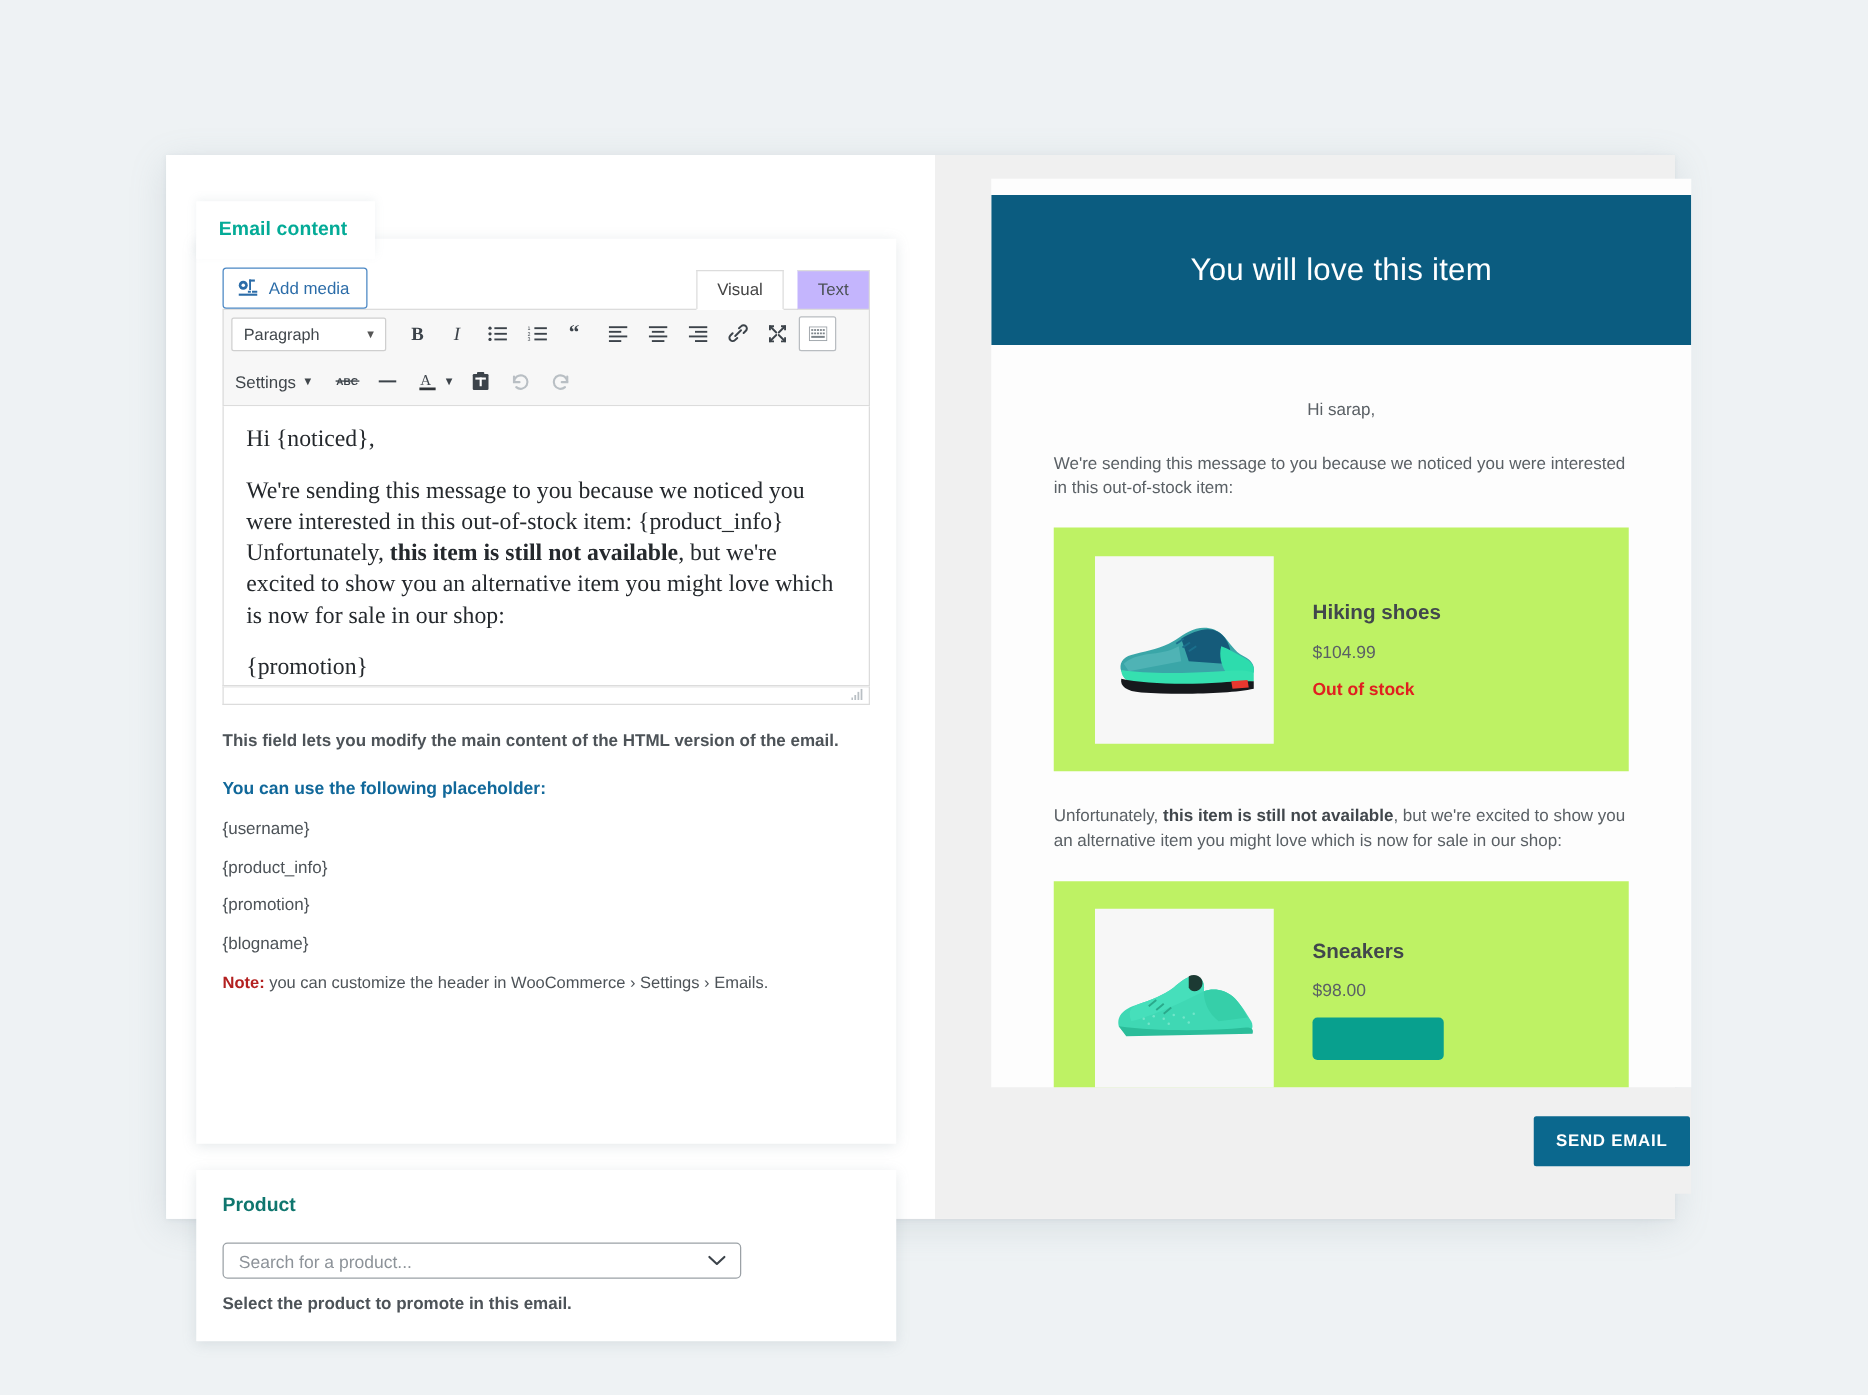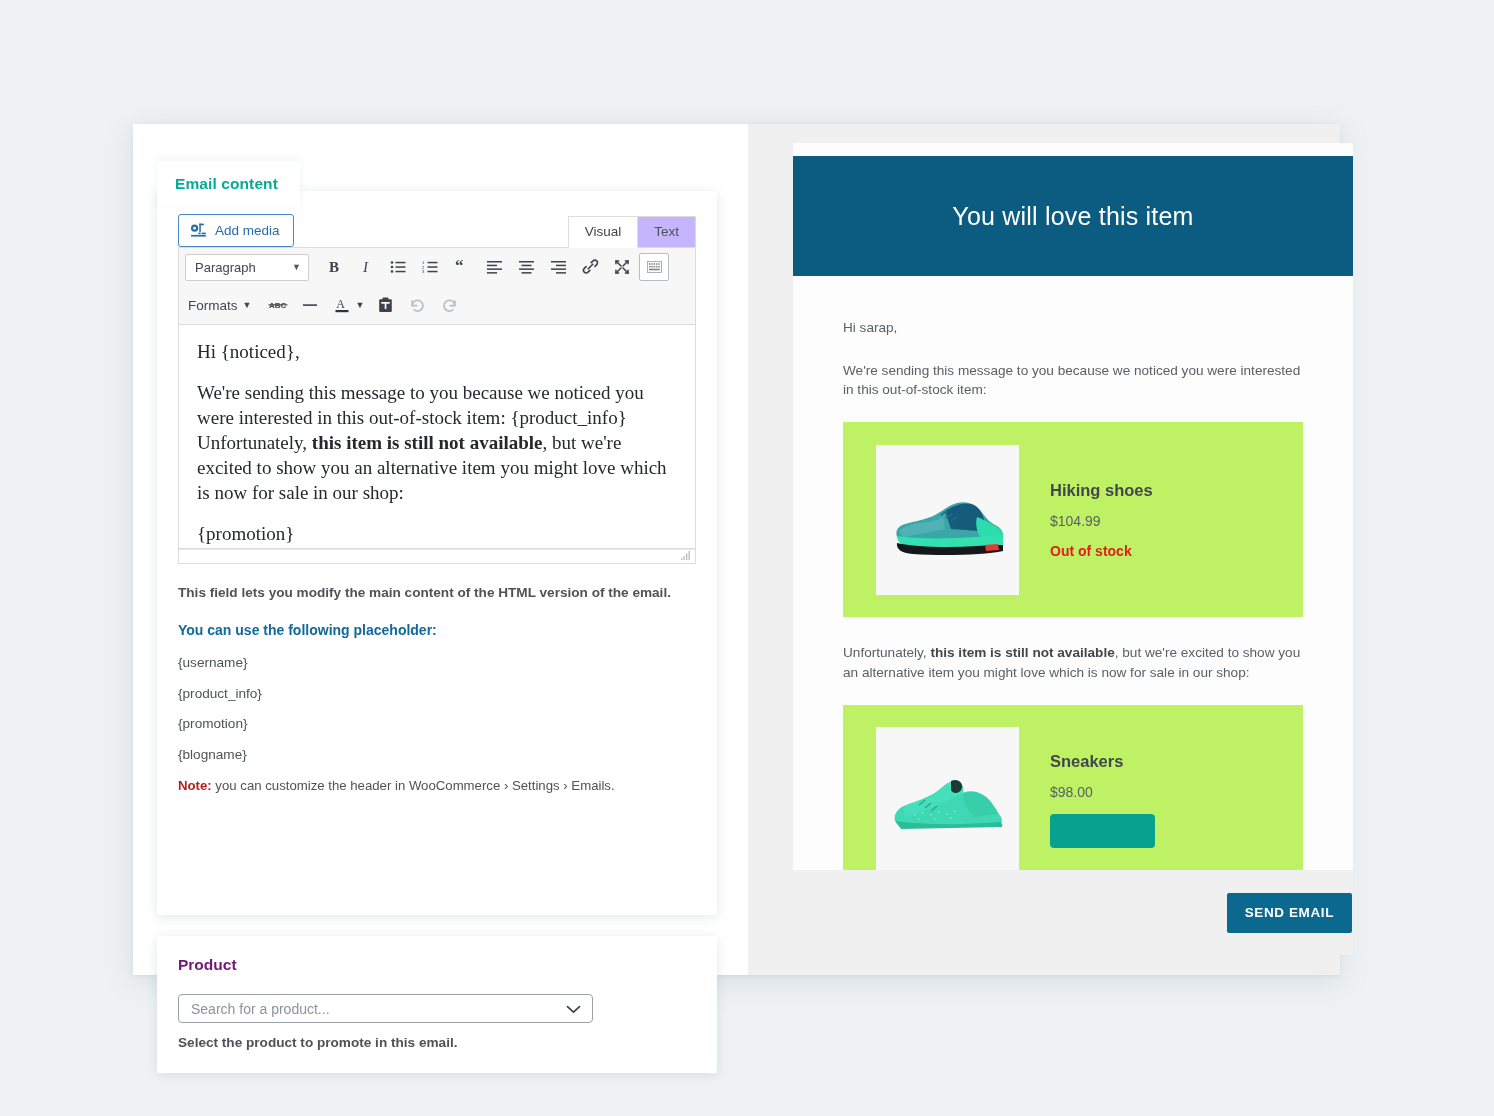--- a/index.html
+++ b/index.html
@@ -78,21 +78,21 @@
     background: #fff;
     color: #2b6ca8;
     font-size: 13.5px;
     padding: 7px 13px 7px 11px;
     cursor: pointer;
     height: 33px;
   }
   .add-media-btn .lbl { line-height: 1; }
   .mediaicon { width: 17px; height: 15px; display: block; }
 
-  .vt-tabs { display: flex; align-items: flex-end; gap: 0; margin-bottom: -1px; text-align: center; }
+  .vt-tabs { display: flex; align-items: flex-end; gap: 11px; margin-bottom: -1px; text-align: center; }
   .vt-tab {
     font-size: 13.5px;
     color: #4b5156;
     padding: 8px 16px 9px 16px;
     border: 1px solid #dcdcdc;
     background: #c4b5fd;
     cursor: pointer;
     line-height: 1;
   }
   .vt-tab.active {
@@ -199,21 +199,21 @@
   }
   .note-line {
     font-size: 13.2px;
     color: #4d5358;
     margin-top: 14px;
   }
   .note-line .note-k { color: #b32020; font-weight: bold; }
 
   
   .prod-title {
-    color: #701a75;
+    color: #0f766e;
     font-size: 15.5px;
     font-weight: bold;
     margin: 0 0 0 0;
   }
   .prod-select {
     margin-top: 20px;
     width: 415px; height: 29px;
     border: 1px solid #9ba1a6;
     border-radius: 4px;
     background: #fff;
@@ -255,21 +255,21 @@
     letter-spacing: .2px;
   }
   .mail-body { padding: 42px 50px 0 50px; }
   .mail-p {
     font-size: 13.6px;
     color: #5a6065;
     line-height: 1.45;
     margin: 0 0 22px 0;
   }
   .mail-p b { color: #41474c; font-weight: bold; }
-  .mail-p.first { margin-bottom: 23px; }
+  .mail-p.first { margin-bottom: 23px; text-align: center; }
 
   .prod-block {
     background: #bef264;
     display: flex;
     align-items: center;
     padding: 22px 0 22px 33px;
     margin-bottom: 26px;
     height: 195px;
   }
   .prod-img-box {
@@ -453,21 +453,21 @@
                     <rect x="8.9" y="5" width="1.6" height="1.4"></rect>
                   <rect x="11.2" y="5" width="1.6" height="1.4"></rect>
                   <rect x="2" y="7.7" width="10.8" height="1.6"></rect>
                 </g>
               </svg>
             </div>
           </div>
 
           <div class="mce-row">
             <div class="formats-btn">
-              <span>Formats</span>
+              <span>Settings</span>
               <span class="caret">▼</span>
             </div>
             <div class="tb-btn">
               <svg width="20" height="12" viewBox="0 0 20 12">
                 <text x="1" y="9" font-family="Liberation Sans, sans-serif" font-size="8" font-weight="bold" fill="#3c434a">ABC</text>
                 <rect x="0.5" y="5.3" width="19" height="1.1" fill="#3c434a"></rect>
               </svg>
             </div>
             <div class="tb-btn">
               <svg width="16" height="12" viewBox="0 0 16 12">

